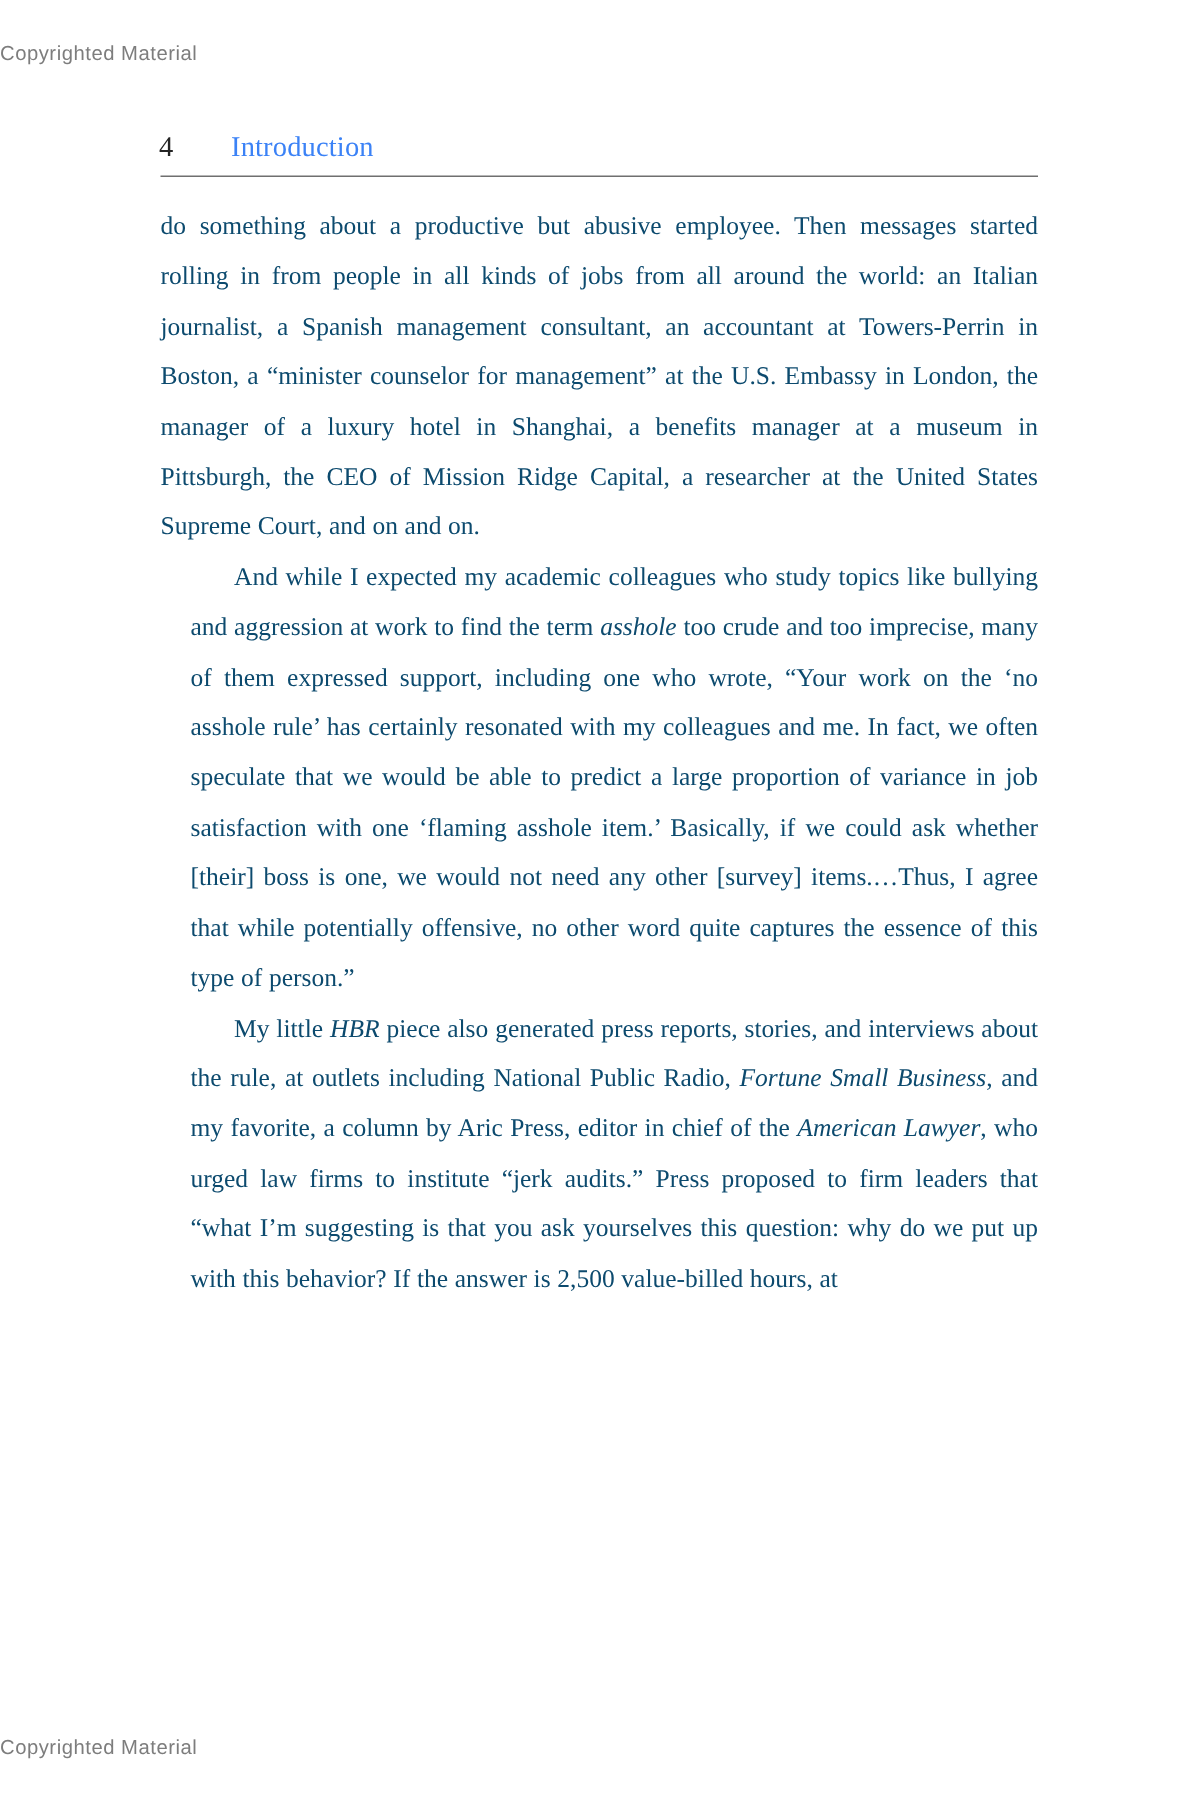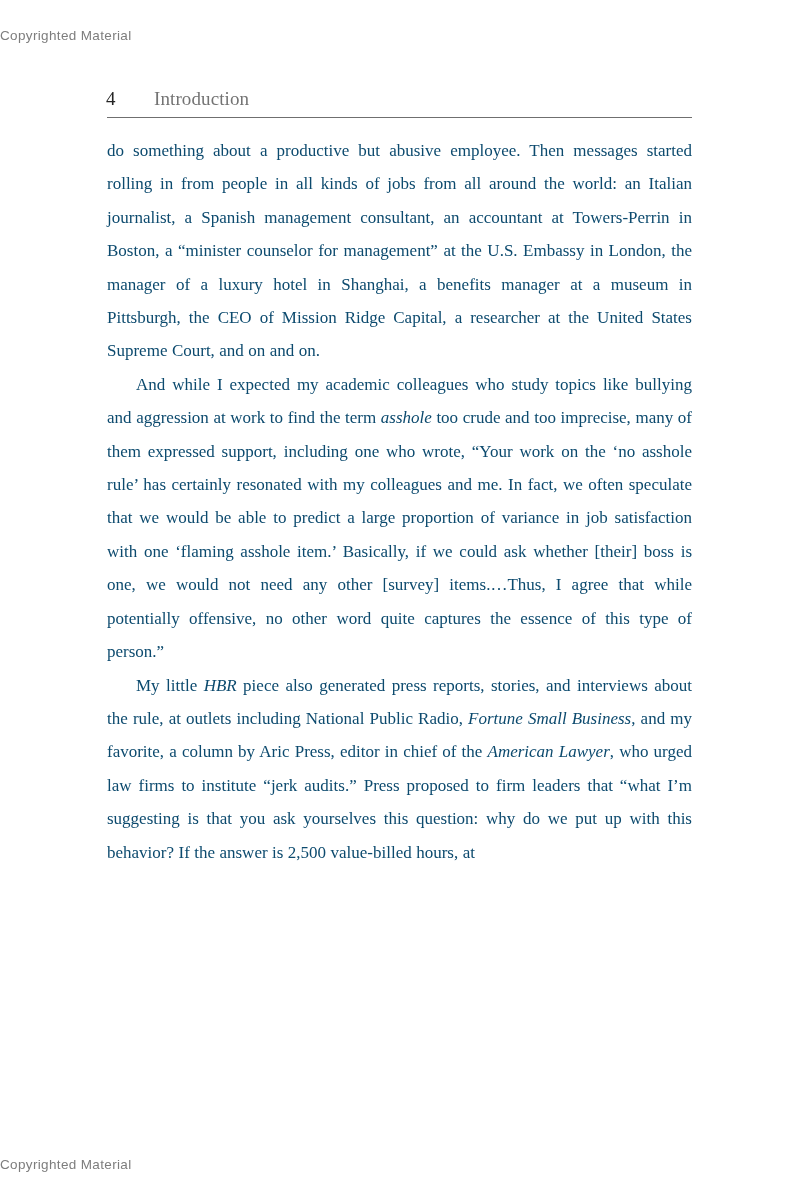--- a/index.html
+++ b/index.html
@@ -53,21 +53,21 @@
   }
   .folio {
     width: 48px;
     flex: 0 0 48px;
     font-size: 19px;
     color: #242424;
   }
   .running-head-title {
     font-size: 19px;
     letter-spacing: 0.1px;
-    color: #737373;
+    color: #3b82f6;
   }
   .head-rule {
     position: absolute;
     left: 107px;
     top: 117px;
     width: 585px;
     height: 1px;
     background: #6f6f6f;
   }
 
@@ -83,20 +83,21 @@
     font-size: 17px;
     line-height: 33.4px;
     text-align: justify;
     text-justify: inter-word;
     word-spacing: 0.2px;
     hyphens: none;
     color: #0c4a6e;
   }
   .textblock p.indent {
     text-indent: 29px;
+    margin-left: 20px;
   }
   .textblock p i,
   .textblock p em {
     font-style: italic;
   }
 </style>
 </head>
 <body>
 
 <div class="page">

